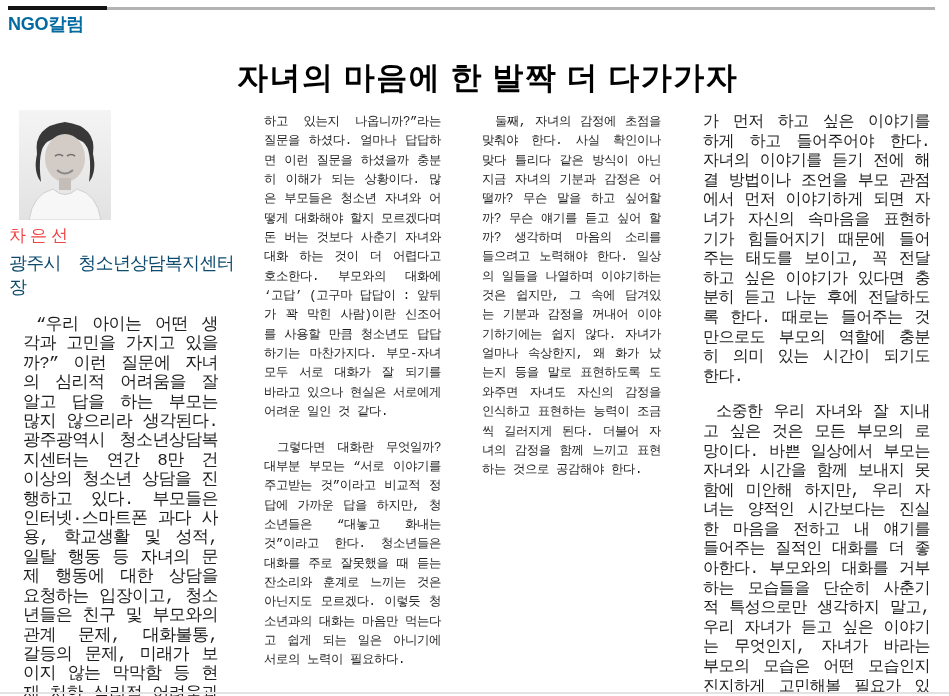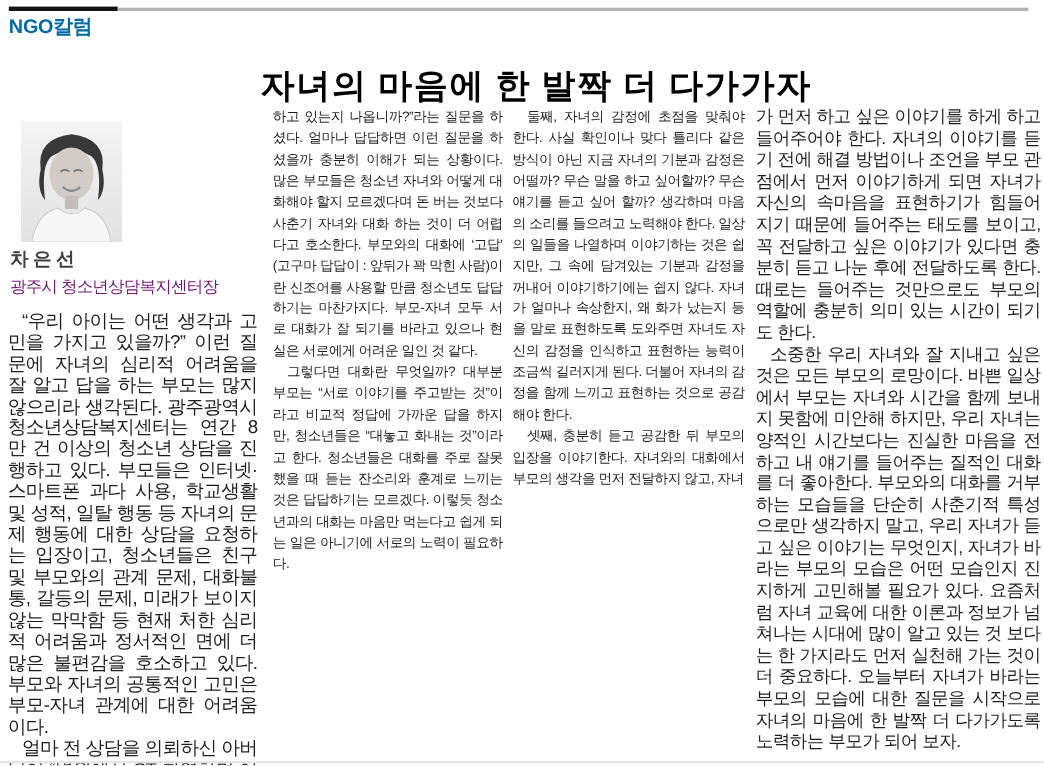--- a/index.html
+++ b/index.html
@@ -25,39 +25,39 @@
     position: absolute; left: 13px; top: 36px; width: 949px;
     text-align: center;
     font-family: "Liberation Serif", serif;
     font-size: 31px; font-weight: 600; color: #000;
     letter-spacing: 1.5px;
     white-space: nowrap;
   }
 
   
   .col { position: absolute; color: #1e1e1e; text-align: justify; }
-  .col p { margin: 0; text-indent: 13px; }
+  .col p { margin: 16px; text-indent: 13px; font-family: Liberation Mono, monospace; }
   .col p.cont { text-indent: 0; }
 
   #col-a { left: 7px;   top: 95px; width: 227px; }
   #col-a .body-text { margin-top: 12px; font-size: 17px; line-height: 19.4px; letter-spacing: -0.6px; }
   #col-b { left: 248px; top: 97px; width: 209px; font-size: 12.4px; line-height: 19.35px; letter-spacing: -0.4px; }
   #col-c { left: 466px; top: 97px; width: 211px; font-size: 12.4px; line-height: 19.35px; letter-spacing: -0.4px; }
   #col-d { left: 687px; top: 97px; width: 259px; font-size: 16px; line-height: 19.6px; letter-spacing: -0.5px; }
 
   
   .photo-frame { margin: 15px 0 0 12px; width: 92px; height: 110px; overflow: hidden; background: #ececec; }
   .author-name {
     margin: 4px 0 0 2px;
-    font-size: 17px; font-weight: bold; color: #404040;
+    font-size: 17px; font-weight: normal; color: #ef4444;
     letter-spacing: 4px;
   }
   .author-role {
     margin: 4px 0 0 2px;
-    font-size: 15px; color: #701a75; letter-spacing: -0.7px;
+    font-size: 18px; color: #0c4a6e; letter-spacing: -0.7px;
   }
 </style>
 </head>
 <body>
 
 <div class="page">
 
   <div class="rule-black"></div>
   <div class="rule-gray"></div>
 
@@ -92,26 +92,25 @@
     <div class="author-name">차은선</div>
     <div class="author-role">광주시 청소년상담복지센터장</div>
     <div class="body-text">
       <p>“우리 아이는 어떤 생각과 고민을 가지고 있을까?” 이런 질문에 자녀의 심리적 어려움을 잘 알고 답을 하는 부모는 많지 않으리라 생각된다. 광주광역시 청소년상담복지센터는 연간 8만 건 이상의 청소년 상담을 진행하고 있다. 부모들은 인터넷·스마트폰 과다 사용, 학교생활 및 성적, 일탈 행동 등 자녀의 문제 행동에 대한 상담을 요청하는 입장이고, 청소년들은 친구 및 부모와의 관계 문제, 대화불통, 갈등의 문제, 미래가 보이지 않는 막막함 등 현재 처한 심리적 어려움과 정서적인 면에 더 많은 불편감을 호소하고 있다. 부모와 자녀의 공통적인 고민은 부모-자녀 관계에 대한 어려움이다.</p>
       <p>얼마 전 상담을 의뢰하신 아버님이 “병원에서 CT 촬영하면 어디가 아프다고 나오듯이 상담센터에서 심리 검사를 하면 우리 아이가 가슴 속에 무슨 생각을</p>
     </div>
   </div>
 
   <div class="col" id="col-b">
     <p class="cont">하고 있는지 나옵니까?”라는 질문을 하셨다. 얼마나 답답하면 이런 질문을 하셨을까 충분히 이해가 되는 상황이다. 많은 부모들은 청소년 자녀와 어떻게 대화해야 할지 모르겠다며 돈 버는 것보다 사춘기 자녀와 대화 하는 것이 더 어렵다고 호소한다. 부모와의 대화에 ‘고답’ (고구마 답답이 : 앞뒤가 꽉 막힌 사람)이란 신조어를 사용할 만큼 청소년도 답답하기는 마찬가지다. 부모-자녀 모두 서로 대화가 잘 되기를 바라고 있으나 현실은 서로에게 어려운 일인 것 같다.</p>
-    <p>그렇다면 대화란 무엇일까? 대부분 부모는 “서로 이야기를 주고받는 것”이라고 비교적 정답에 가까운 답을 하지만, 청소년들은 “대놓고 화내는 것”이라고 한다. 청소년들은 대화를 주로 잘못했을 때 듣는 잔소리와 훈계로 느끼는 것은 답답하기는 모르겠다. 이렇듯 청소년과의 대화는 마음만 먹는다고 쉽게 되는 일은 아니기에 서로의 노력이 필요하다.</p>
+    <p>그렇다면 대화란 무엇일까? 대부분 부모는 “서로 이야기를 주고받는 것”이라고 비교적 정답에 가까운 답을 하지만, 청소년들은 “대놓고 화내는 것”이라고 한다. 청소년들은 대화를 주로 잘못했을 때 듣는 잔소리와 훈계로 느끼는 것은 아닌지도 모르겠다. 이렇듯 청소년과의 대화는 마음만 먹는다고 쉽게 되는 일은 아니기에 서로의 노력이 필요하다.</p>
   </div>
 
   <div class="col" id="col-c">
     <p>둘째, 자녀의 감정에 초점을 맞춰야 한다. 사실 확인이나 맞다 틀리다 같은 방식이 아닌 지금 자녀의 기분과 감정은 어떨까? 무슨 말을 하고 싶어할까? 무슨 얘기를 듣고 싶어 할까? 생각하며 마음의 소리를 들으려고 노력해야 한다. 일상의 일들을 나열하며 이야기하는 것은 쉽지만, 그 속에 담겨있는 기분과 감정을 꺼내어 이야기하기에는 쉽지 않다. 자녀가 얼마나 속상한지, 왜 화가 났는지 등을 말로 표현하도록 도와주면 자녀도 자신의 감정을 인식하고 표현하는 능력이 조금씩 길러지게 된다. 더불어 자녀의 감정을 함께 느끼고 표현하는 것으로 공감해야 한다.</p>
-    <p>셋째, 충분히 듣고 공감한 뒤 부모의 입장을 이야기한다. 자녀와의 대화에서 부모의 생각을 먼저 전달하지 않고, 자녀</p>
   </div>
 
   <div class="col" id="col-d">
     <p class="cont">가 먼저 하고 싶은 이야기를 하게 하고 들어주어야 한다. 자녀의 이야기를 듣기 전에 해결 방법이나 조언을 부모 관점에서 먼저 이야기하게 되면 자녀가 자신의 속마음을 표현하기가 힘들어지기 때문에 들어주는 태도를 보이고, 꼭 전달하고 싶은 이야기가 있다면 충분히 듣고 나눈 후에 전달하도록 한다. 때로는 들어주는 것만으로도 부모의 역할에 충분히 의미 있는 시간이 되기도 한다.</p>
     <p>소중한 우리 자녀와 잘 지내고 싶은 것은 모든 부모의 로망이다. 바쁜 일상에서 부모는 자녀와 시간을 함께 보내지 못함에 미안해 하지만, 우리 자녀는 양적인 시간보다는 진실한 마음을 전하고 내 얘기를 들어주는 질적인 대화를 더 좋아한다. 부모와의 대화를 거부하는 모습들을 단순히 사춘기적 특성으로만 생각하지 말고, 우리 자녀가 듣고 싶은 이야기는 무엇인지, 자녀가 바라는 부모의 모습은 어떤 모습인지 진지하게 고민해볼 필요가 있다. 요즘처럼 자녀 교육에 대한 이론과 정보가 넘쳐나는 시대에 많이 알고 있는 것 보다는 한 가지라도 먼저 실천해 가는 것이 더 중요하다. 오늘부터 자녀가 바라는 부모의 모습에 대한 질문을 시작으로 자녀의 마음에 한 발짝 더 다가가도록 노력하는 부모가 되어 보자.</p>
   </div>
 
   <div class="bottom-rule"></div>
 </div>
 

